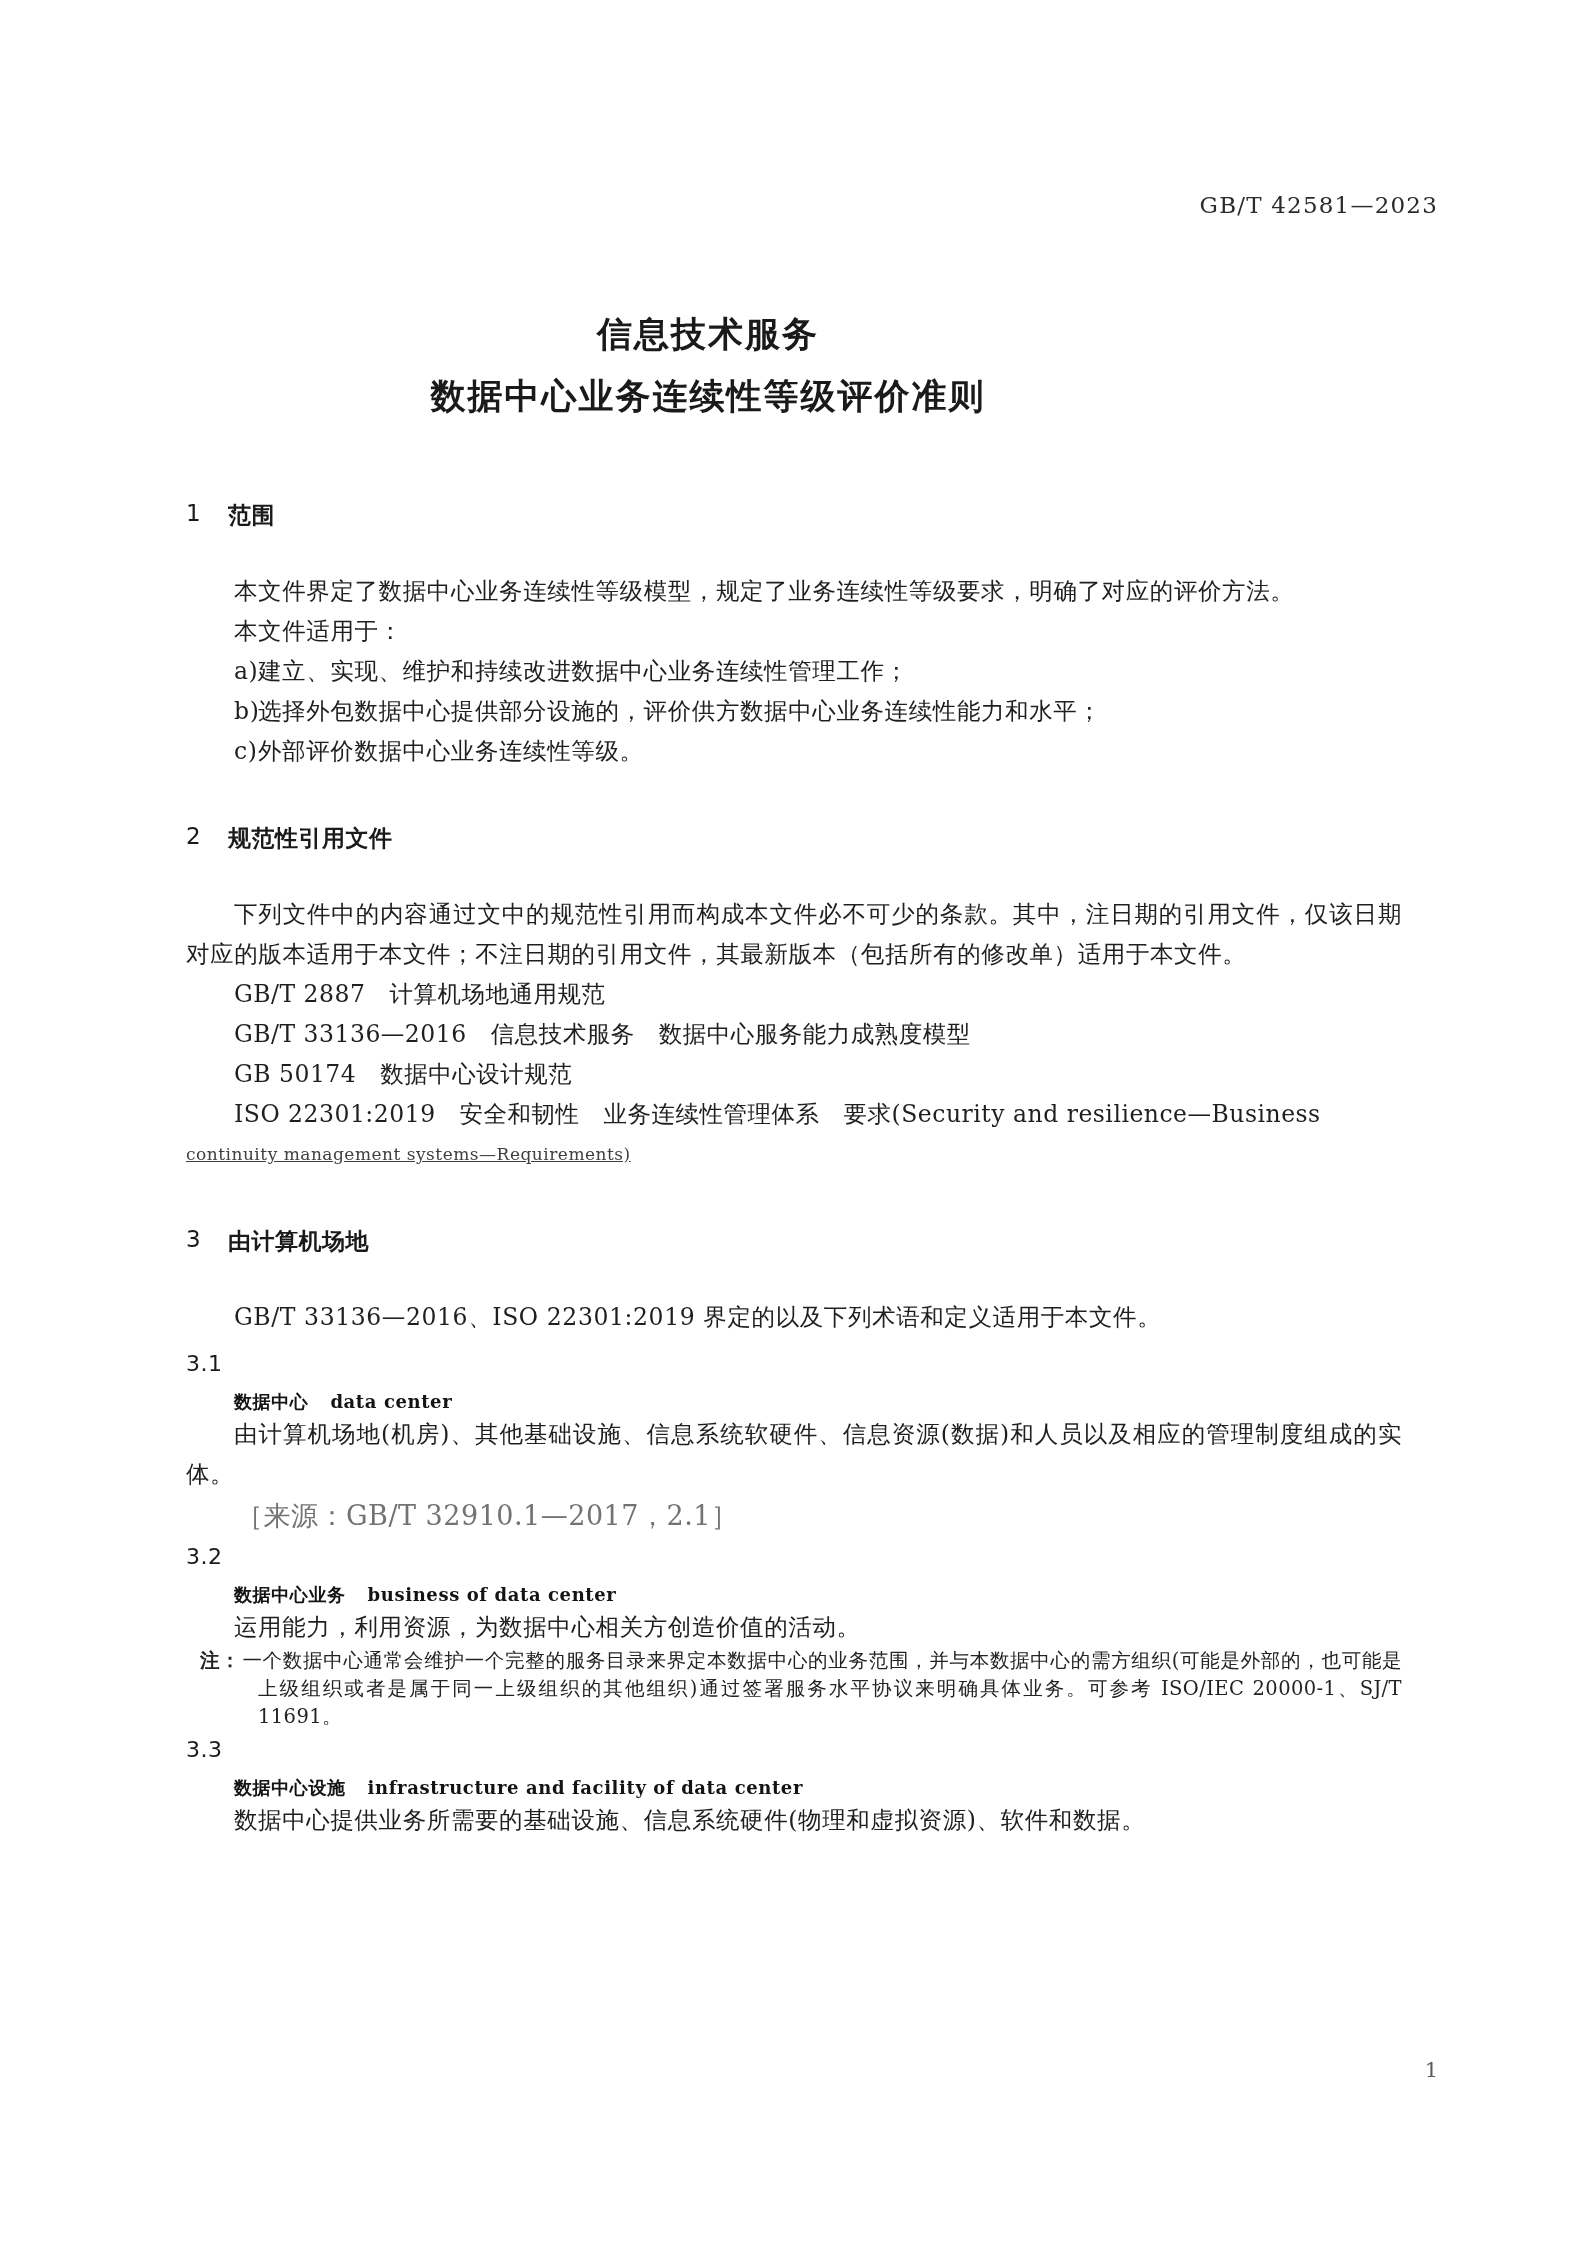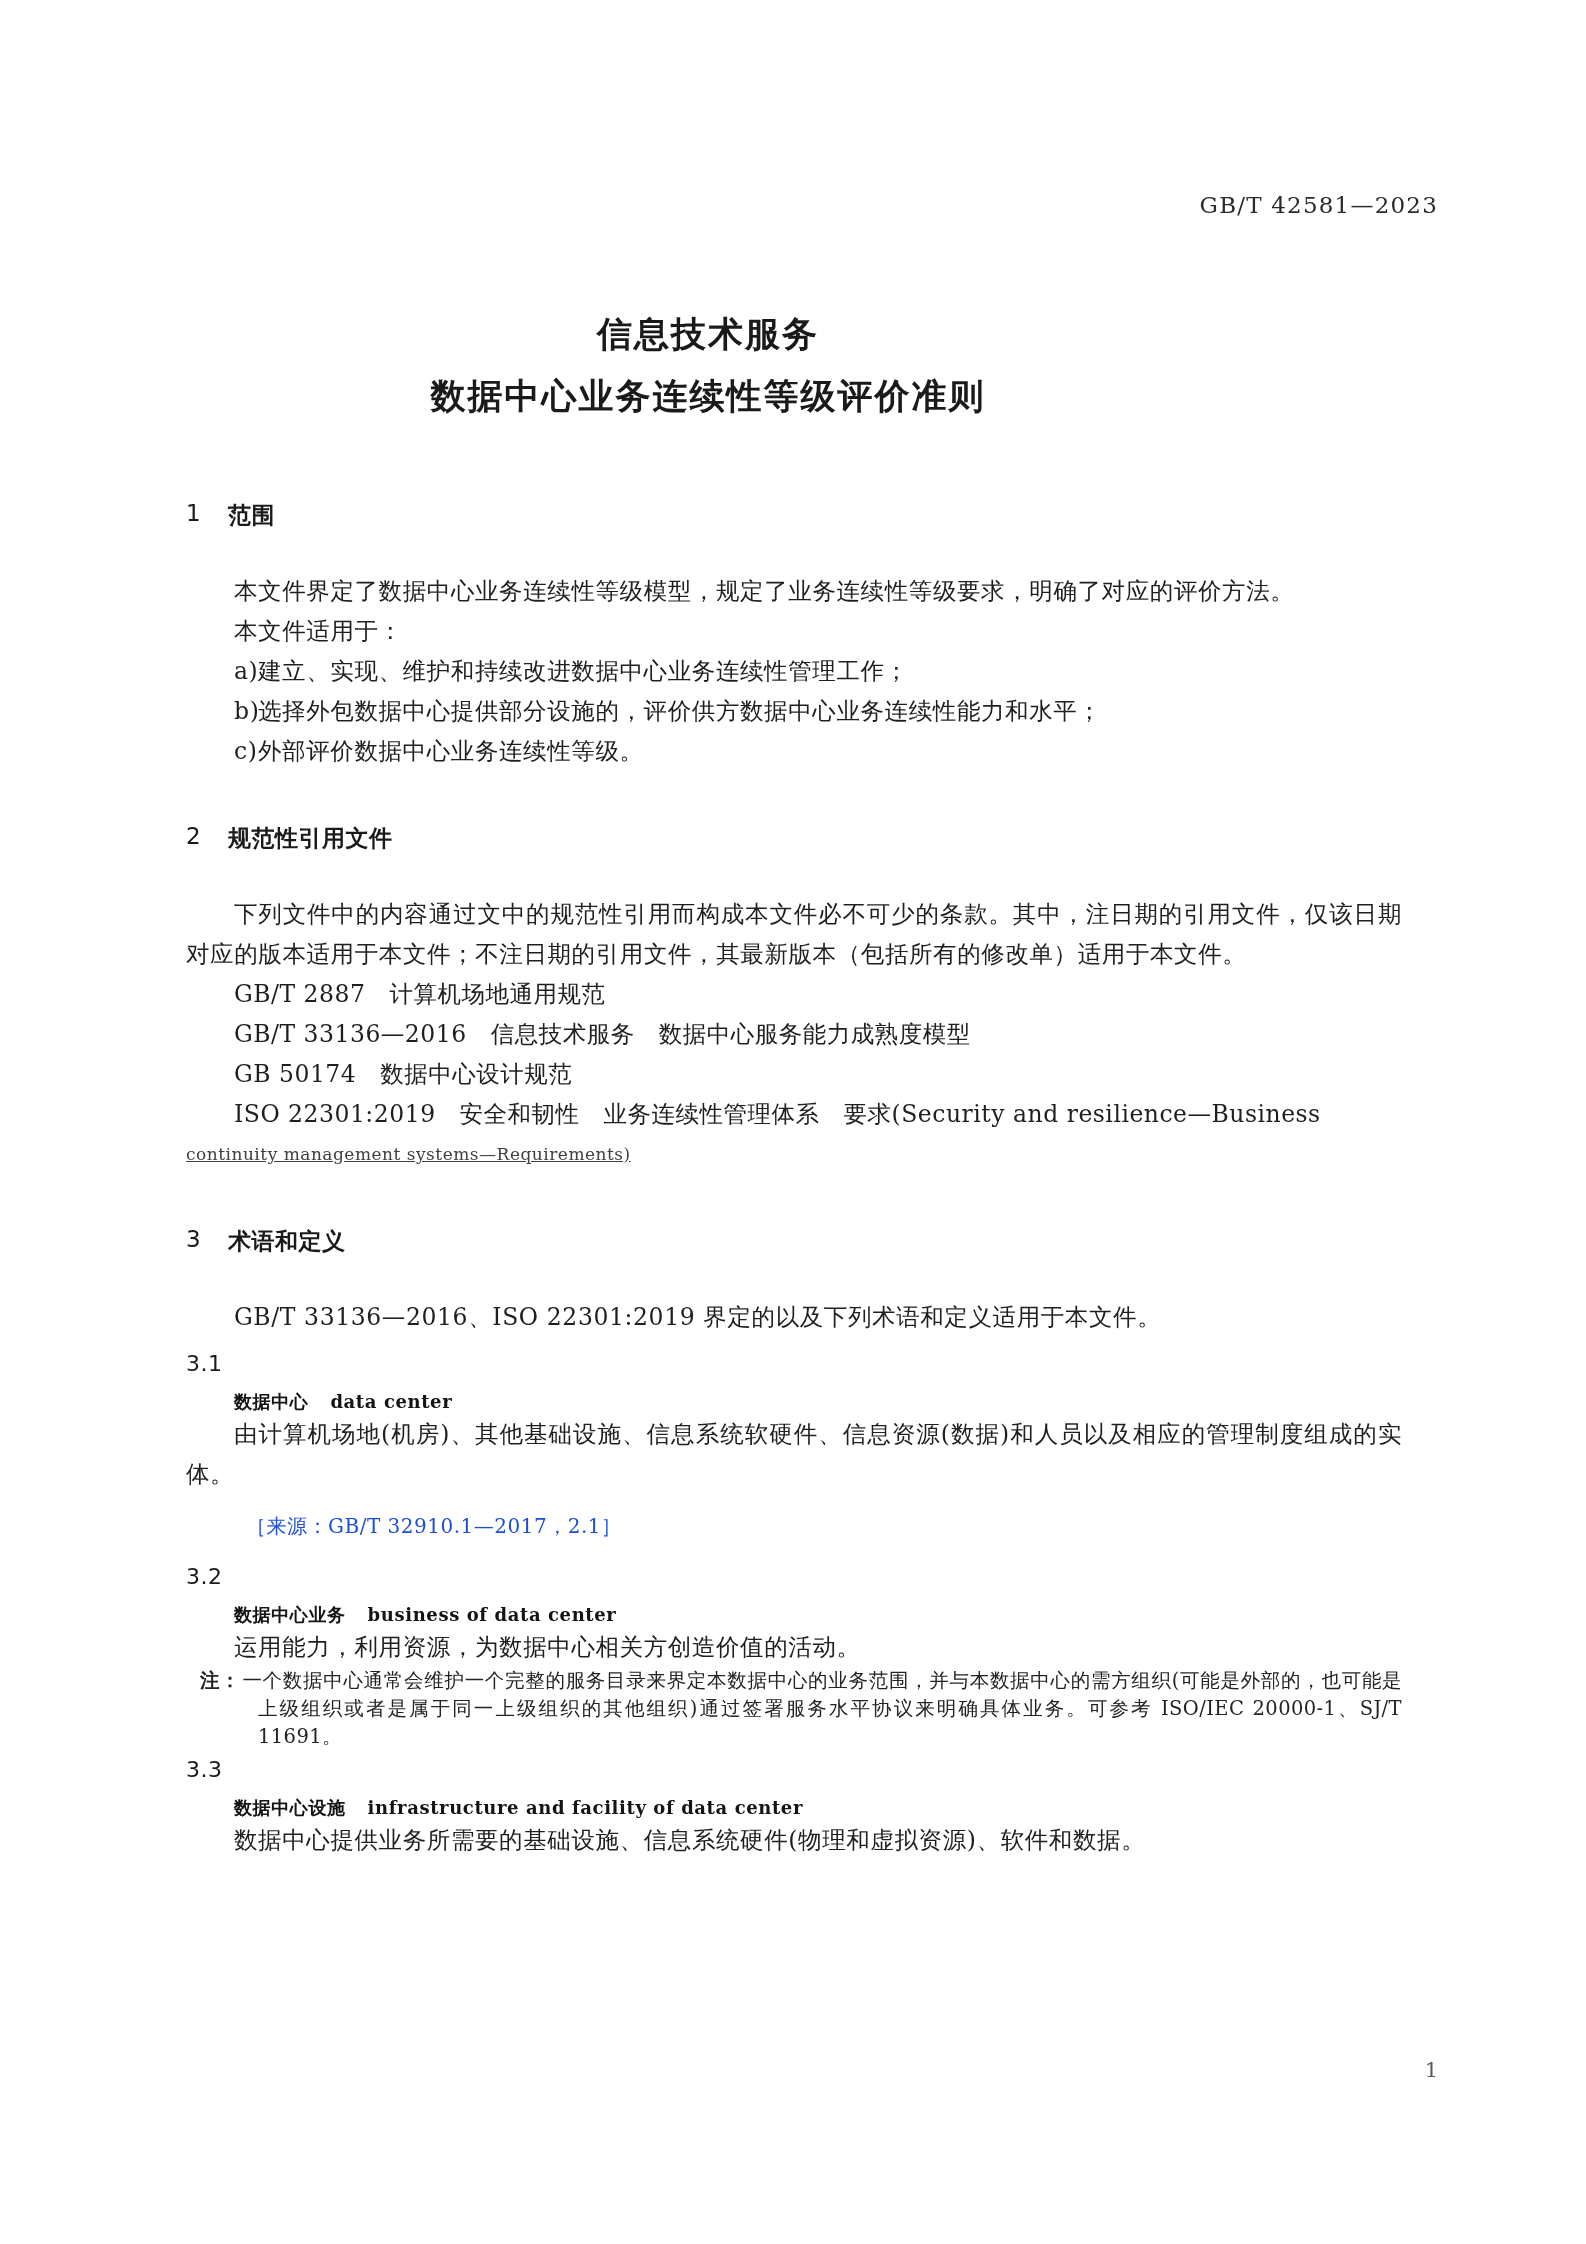--- a/index.html
+++ b/index.html
@@ -148,26 +148,26 @@
   .term-def {
     font-size: 23.5px;
     line-height: 40px;
     letter-spacing: 0.6px;
     color: #1f1f1f;
     text-indent: 48px;
     text-align: justify;
     margin: 0;
   }
   .term-src {
-    font-size: 20px;
-    line-height: 40px;
-    letter-spacing: 0.5px;
-    color: #1d4ed8;
+    font-size: 27px;
+    line-height: 40px;
+    letter-spacing: 0.5px;
+    color: #737373;
     padding-left: 48px;
-    margin: 12px;
+    margin: 2px;
   }
 
   
   .note-block {
     font-size: 19.5px;
     line-height: 28px;
     letter-spacing: 0.4px;
     color: #232323;
     padding-left: 72px;
     text-indent: -0px;
@@ -246,21 +246,21 @@
     <div class="ref-line">GB/T 2887 计算机场地通用规范</div>
     <div class="ref-line">GB/T 33136—2016 信息技术服务 数据中心服务能力成熟度模型</div>
     <div class="ref-line">GB 50174 数据中心设计规范</div>
     <div class="ref-line">ISO 22301:2019 安全和韧性 业务连续性管理体系 要求(Security and resilience—Business</div>
     <div class="ref-cont">continuity management systems—Requirements)</div>
 
     <div class="sp-sec-before"></div>
 
     <div class="sec-head">
       <span class="sec-num">3</span>
-      <span class="sec-title">术语和定义</span>
+      <span class="sec-title">由计算机场地</span>
     </div>
     <div class="sp-sec-after"></div>
 
     <p class="para indent-2">GB/T 33136—2016、ISO 22301:2019 界定的以及下列术语和定义适用于本文件。</p>
 
     <div class="sp-sm"></div>
 
     <div class="clause-num">3.1</div>
     <div class="sp-sm"></div>
     <div class="term-line">

